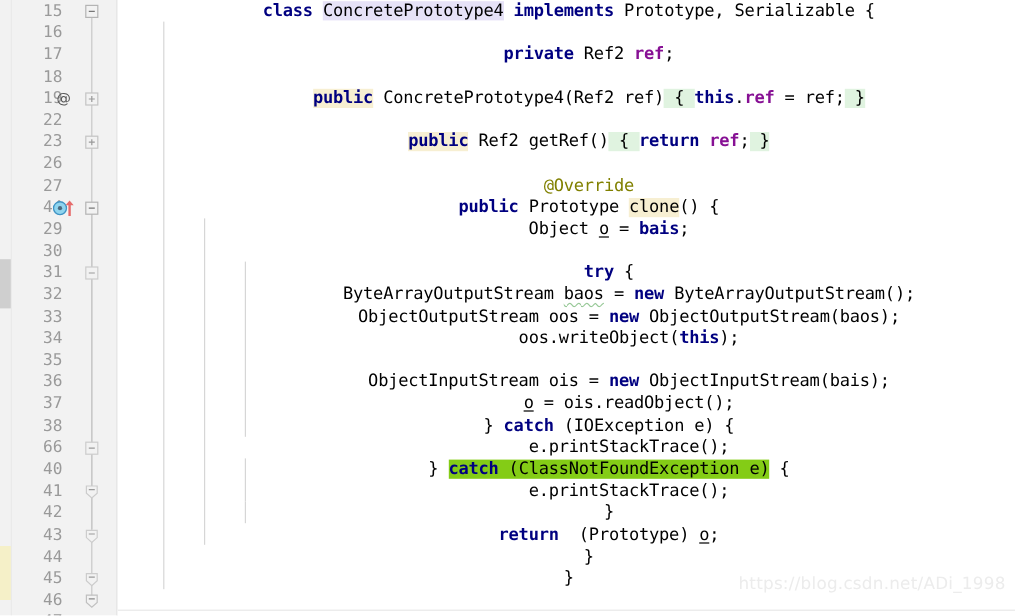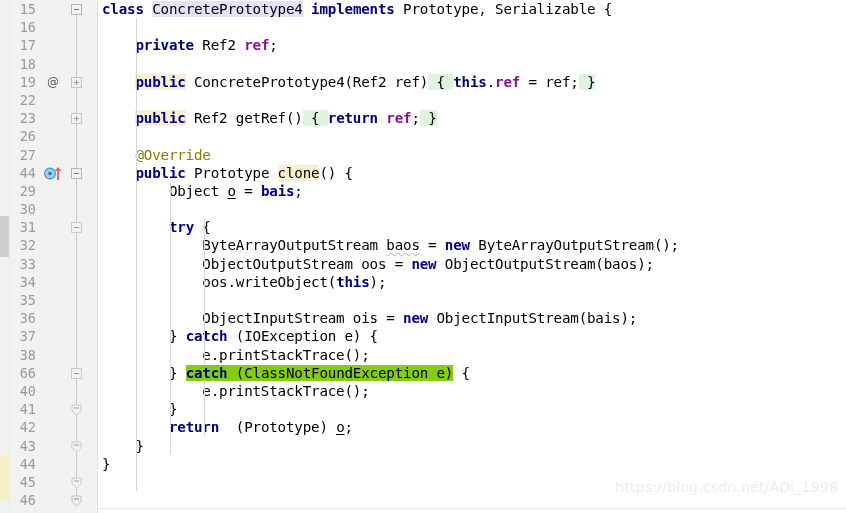--- a/index.html
+++ b/index.html
@@ -60,21 +60,21 @@
   .gline {
     position: relative;
     height: 18.2px;
     line-height: 18.2px;
     font-size: 13px;
     color: #999999;
     font-family: "DejaVu Sans Mono", "Liberation Mono", monospace;
   }
   .lnum {
     position: absolute;
-    left: 0;
+    left: 16px;
     width: 26px;
     text-align: right;
     color: #9a9a9a;
     font-size: 13.5px;
   }
   .anno-at {
     position: absolute;
     left: 36px;
     width: 14px;
     text-align: center;
@@ -109,20 +109,21 @@
     height: 13px;
   }
 
   
   .code {
     position: relative;
     flex: 1 1 auto;
     height: 513px;
     background: #ffffff;
     overflow: hidden;
+    text-align: center;
   }
   .cline {
     height: 18.2px;
     line-height: 18.2px;
     font-size: 14.2px;
     white-space: pre;
     color: #000000;
     padding-left: 4px;
     font-family: "DejaVu Sans Mono", "Liberation Mono", monospace;
     letter-spacing: -0.18px;
@@ -417,20 +418,21 @@
 
     <div class="cline">            ObjectOutputStream oos = <span class="kw">new</span> ObjectOutputStream(baos);</div>
 
     <div class="cline">            oos.writeObject(<span class="kw">this</span>);</div>
 
     <div class="cline"> </div>
 
 
     <div class="cline">            ObjectInputStream ois = <span class="kw">new</span> ObjectInputStream(bais);</div>
 
+    <div class="cline">            <span class="und">o</span> = ois.readObject();</div>
 
     <div class="cline">        } <span class="kw">catch</span> (IOException e) {</div>
 
     <div class="cline">            e.printStackTrace();</div>
 
     <div class="cline">        } <span class="srch-hl"><span class="kw">catch</span> (ClassNotFoundException e)</span> {</div>
 
     <div class="cline">            e.printStackTrace();</div>
 
     <div class="cline">        }</div>

